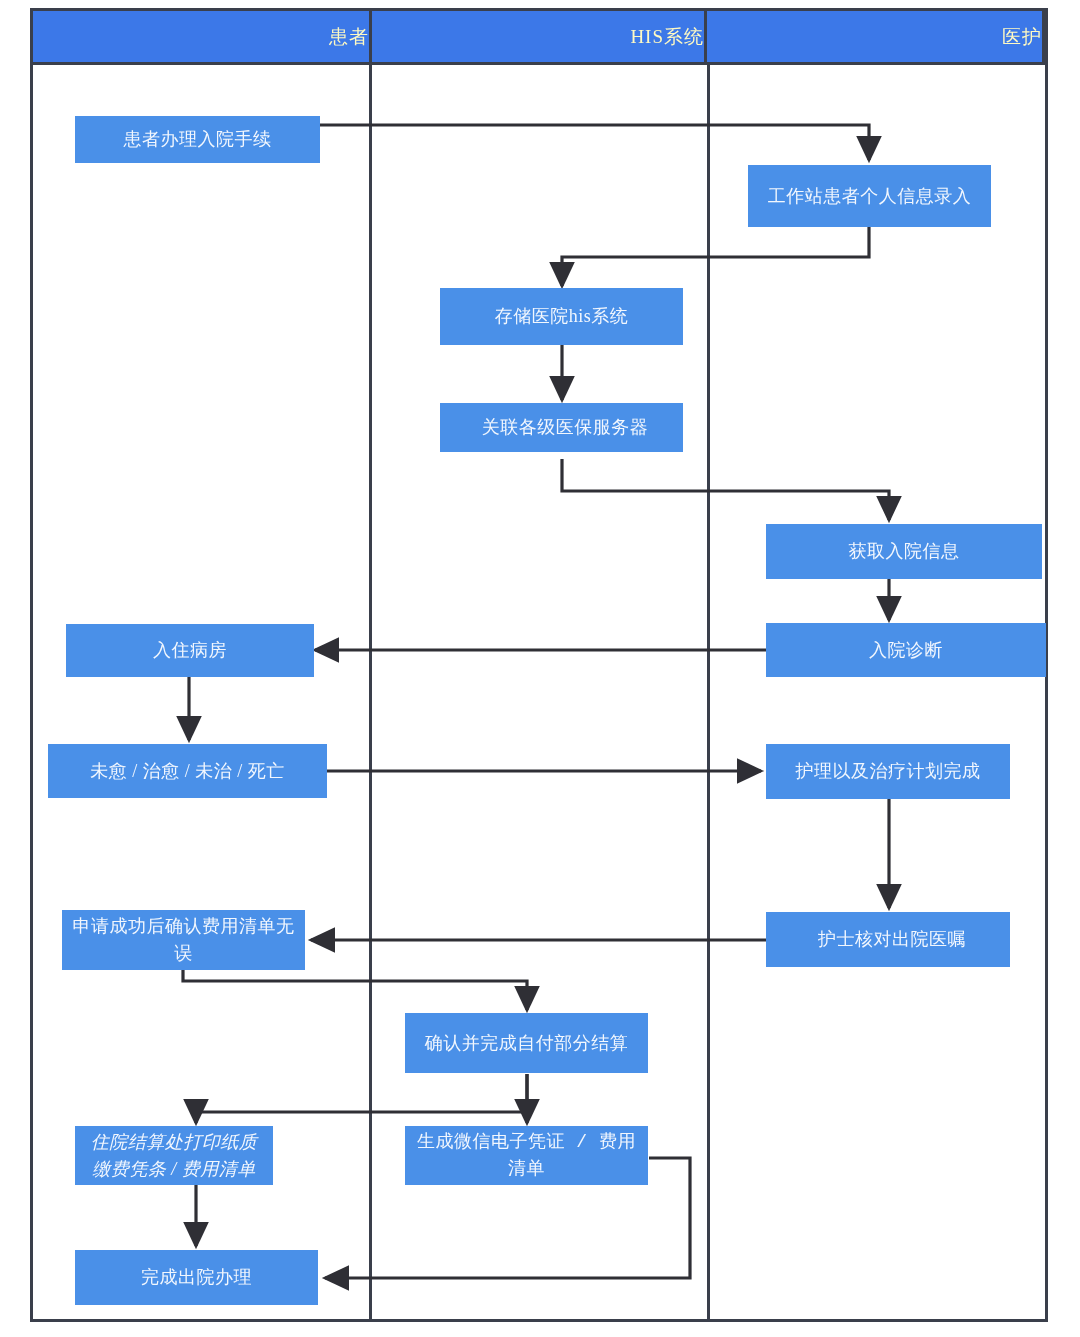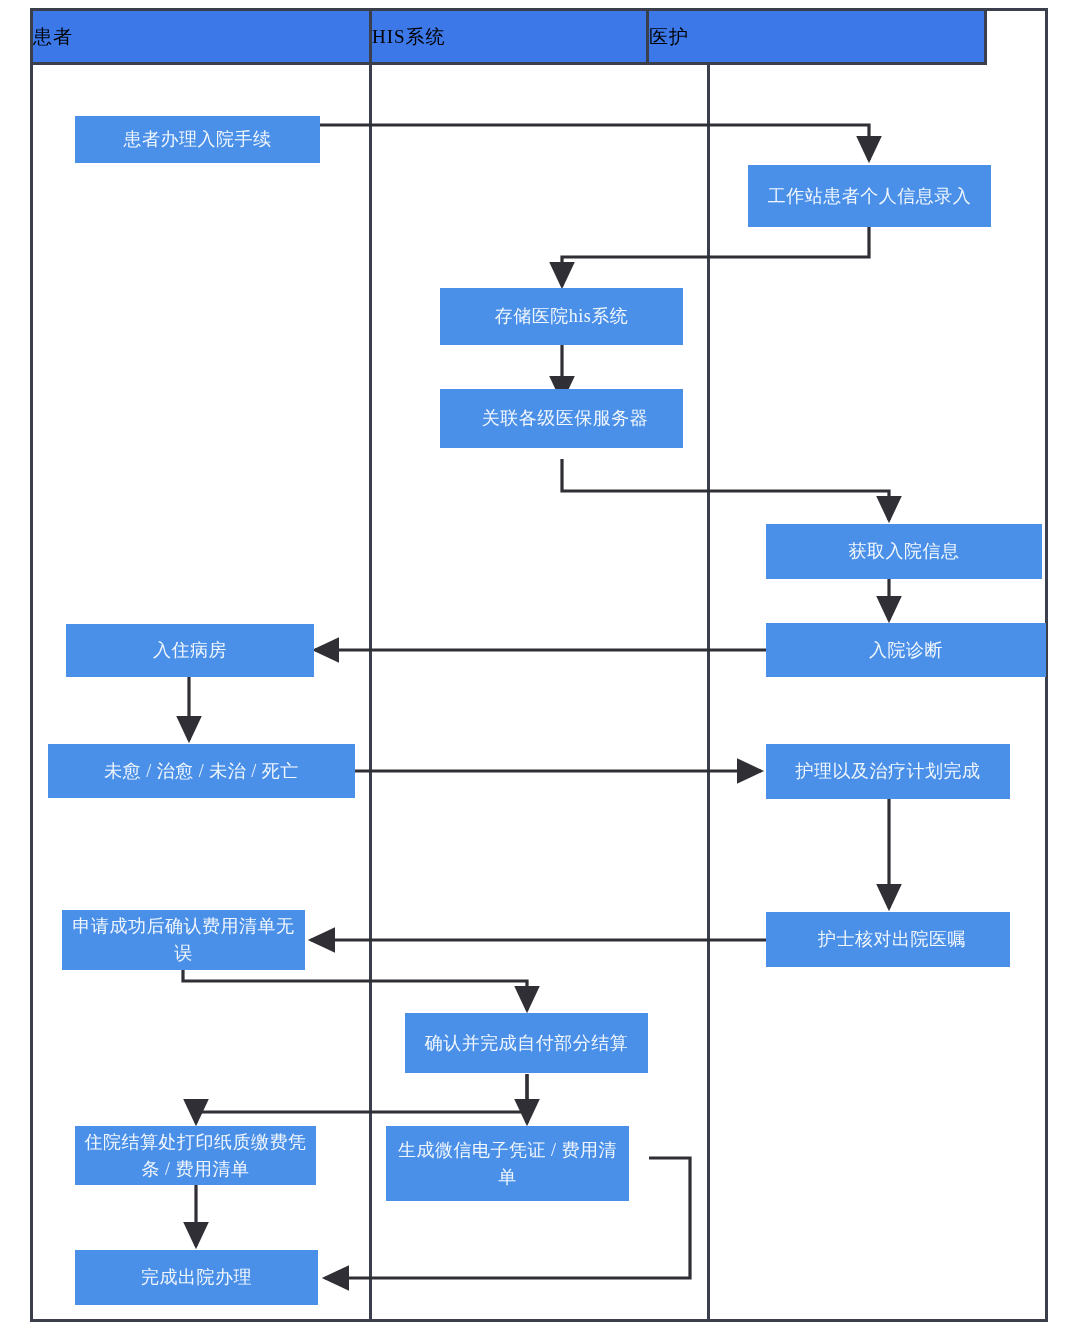--- a/index.html
+++ b/index.html
@@ -40,22 +40,22 @@
     height: 57px;
     box-sizing: border-box;
     display: flex;
   }
   .lane-header {
     box-sizing: border-box;
     background: #3c78e8;
     border: 3px solid #3a3f4b;
     display: flex;
     align-items: center;
-    justify-content: flex-start;
-    color: #000000;
+    justify-content: flex-end;
+    color: #fef9c3;
     font-size: 19px;
     letter-spacing: 1px;
   }
   .node {
     position: absolute;
     background: #4a90e8;
     color: #f2f7fe;
     display: flex;
     align-items: center;
     justify-content: center;
@@ -82,21 +82,21 @@
 
   <div class="frame"></div>
 
   <div class="lane-divider" style="left:369px;"></div>
   <div class="lane-divider" style="left:707px;"></div>
 
   <div class="header-band">
     <div class="lane-header" style="width:342px;">
       <span>患者</span>
     </div>
-    <div class="lane-header" style="width:280px;margin-left:-3px;">
+    <div class="lane-header" style="width:338px;margin-left:-3px;">
       <span>HIS系统</span>
     </div>
     <div class="lane-header" style="width:341px;margin-left:-3px;">
       <span>医护</span>
     </div>
   </div>
 
   <svg class="edges" viewBox="0 0 1080 1337">
     <defs>
       <marker id="arrow" markerWidth="9" markerHeight="9" refX="7.5" refY="4.5" orient="auto" markerUnits="strokeWidth">
@@ -142,61 +142,61 @@
   </div>
 
   <div class="node" style="left:748px; top:165px; width:243px; height:62px;">
     <span>工作站患者个人信息录入</span>
   </div>
 
   <div class="node" style="left:440px; top:288px; width:243px; height:57px;">
     <span>存储医院his系统</span>
   </div>
 
-  <div class="node" style="left:440px; top:389px; width:243px; height:59px;padding-left:15px;">
+  <div class="node" style="left:440px; top:403px; width:243px; height:49px;padding-left:15px;">
     <span>关联各级医保服务器</span>
   </div>
 
   <div class="node" style="left:766px; top:524px; width:276px; height:55px;">
     <span>获取入院信息</span>
   </div>
 
   <div class="node" style="left:766px; top:623px; width:280px; height:54px;">
     <span>入院诊断</span>
   </div>
 
   <div class="node" style="left:66px;  top:624px; width:248px; height:53px;">
     <span>入住病房</span>
   </div>
 
-  <div class="node" style="left:48px;  top:744px; width:307px; height:54px;">
+  <div class="node" style="left:48px;  top:744px; width:279px; height:54px;">
     <span>未愈 / 治愈 / 未治 / 死亡</span>
   </div>
 
   <div class="node" style="left:766px; top:744px; width:244px; height:55px;">
     <span>护理以及治疗计划完成</span>
   </div>
 
   <div class="node" style="left:766px; top:912px; width:244px; height:55px;padding-left:16px;">
     <span>护士核对出院医嘱</span>
   </div>
 
   <div class="node" style="left:62px;  top:910px; width:243px; height:60px;">
     <span>申请成功后确认费用清单无误</span>
   </div>
 
   <div class="node" style="left:405px; top:1013px; width:243px; height:60px;">
     <span>确认并完成自付部分结算</span>
   </div>
 
-  <div class="node" style="left:75px;  top:1126px; width:241px; height:59px;">
+  <div class="node" style="left:75px;  top:1126px; width:198px; height:59px;font-style:italic;">
     <span>住院结算处打印纸质缴费凭条 / 费用清单</span>
   </div>
 
-  <div class="node" style="left:386px; top:1126px; width:243px; height:75px;">
+  <div class="node" style="left:405px; top:1126px; width:243px; height:59px;font-family:Liberation Mono, monospace;">
     <span>生成微信电子凭证 / 费用清单</span>
   </div>
 
   <div class="node" style="left:75px;  top:1250px; width:243px; height:55px;">
     <span>完成出院办理</span>
   </div>
 
 </div>
 
 </body></html>

